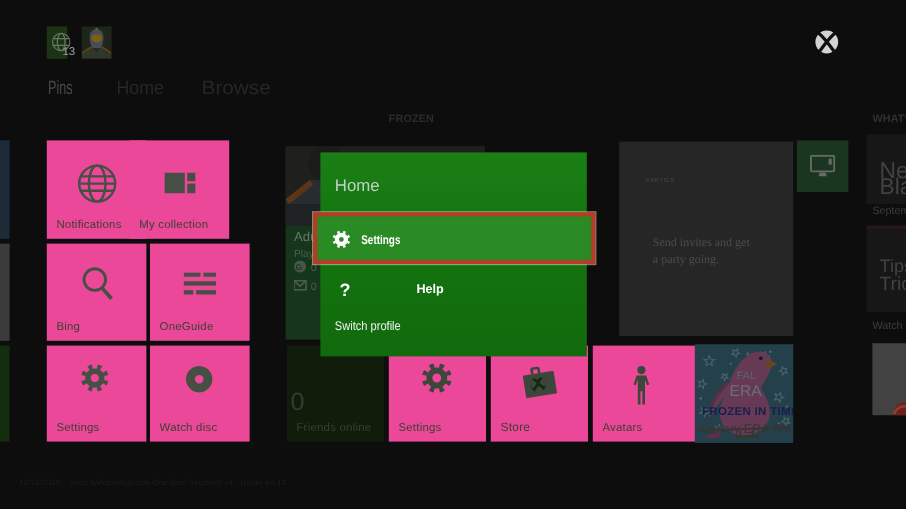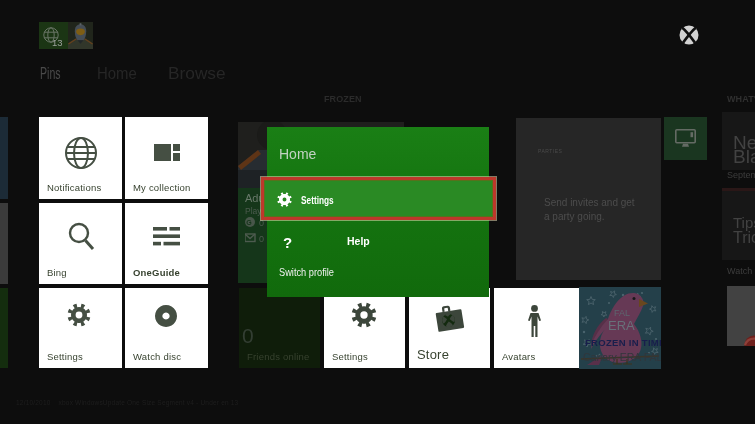--- a/index.html
+++ b/index.html
@@ -1,25 +1,25 @@
 <!DOCTYPE html>
 <html><head><meta charset="utf-8">
 <style>
 html,body{margin:0;padding:0;}
 body{width:755px;height:424px;background:#0d0d0d;overflow:hidden;position:relative;
  font-family:"Liberation Sans", sans-serif;filter:blur(0.45px);}
 .abs{position:absolute;}
-.tile{position:absolute;background:#ffffff;}
+.tile{position:absolute;background:#ec4899;}
 .tl{position:absolute;left:8px;bottom:6px;font-size:9.5px;color:#37422f;letter-spacing:.2px;}
 .cap{position:absolute;font-size:9px;color:#3d3d3d;white-space:nowrap;}
 svg{display:block;}
 </style></head>
 <body>
 
-<div class="abs" style="left:39px;top:22px;width:46px;height:27px;background:#1b3514;">
+<div class="abs" style="left:39px;top:22px;width:17px;height:27px;background:#1b3514;">
  <svg width="25" height="27" viewBox="0 0 25 27">
   <g stroke="#7e867c" stroke-width="1.0" fill="none" opacity="0.8">
    <circle cx="12" cy="13" r="7.2"></circle>
    <ellipse cx="12" cy="13" rx="3.2" ry="7.2"></ellipse>
    <path d="M5 10.2 H19 M5 15.8 H19"></path>
   </g>
   <text x="13" y="24" font-size="9.5" fill="#9aa09a">13</text>
  </svg>
 </div>
 <div class="abs" style="left:68px;top:22px;width:25px;height:27px;background:#20251b;overflow:hidden;">
@@ -57,36 +57,36 @@
 <div class="tile" style="left:39px;top:117px;width:83px;height:82px;">
  <svg class="abs" style="left:24px;top:18px;" width="36" height="36" viewBox="0 0 36 36">
   <g stroke="#454f43" stroke-width="2" fill="none">
    <circle cx="18" cy="18" r="15"></circle>
    <ellipse cx="18" cy="18" rx="7" ry="15"></ellipse>
    <path d="M4 12 H32 M3 18 H33 M4 24 H32"></path>
   </g>
  </svg>
  <div class="tl">Notifications</div>
 </div>
-<div class="tile" style="left:125px;top:117px;width:83px;height:82px;">
+<div class="tile" style="left:108px;top:117px;width:83px;height:82px;">
  <svg class="abs" style="left:29px;top:26px;" width="26" height="20" viewBox="0 0 26 20">
   <rect x="0" y="1" width="17" height="17" fill="#454f43"></rect>
   <rect x="19" y="1" width="7" height="7" fill="#454f43"></rect>
   <rect x="19" y="10" width="7" height="8" fill="#454f43"></rect>
  </svg>
  <div class="tl">My collection</div>
 </div>
 <div class="tile" style="left:39px;top:203px;width:83px;height:81px;">
  <svg class="abs" style="left:27px;top:18px;" width="30" height="32" viewBox="0 0 30 32">
   <circle cx="13" cy="12" r="9" stroke="#454f43" stroke-width="2.4" fill="none"></circle>
   <path d="M19.5 19.5 L27 28" stroke="#454f43" stroke-width="3"></path>
  </svg>
  <div class="tl">Bing</div>
 </div>
-<div class="tile" style="left:125px;top:203px;width:83px;height:81px;font-weight:bold;">
+<div class="tile" style="left:125px;top:203px;width:83px;height:81px;">
  <svg class="abs" style="left:28px;top:24px;" width="27" height="20" viewBox="0 0 27 20">
   <g fill="#454f43">
    <rect x="0" y="0" width="14" height="3.6"></rect>
         <rect x="16.5" y="0" width="10.5" height="3.6"></rect>
    <rect x="0" y="7.4" width="27" height="3.6"></rect>
    <rect x="0" y="14.8" width="8" height="3.6"></rect>
         <rect x="10.5" y="14.8" width="16.5" height="3.6"></rect>
   </g>
  </svg>
  <div class="tl">OneGuide</div>
@@ -142,21 +142,21 @@
     <rect x="4" y="8" width="26" height="19" rx="1"></rect>
   </g>
   <circle cx="15.7" cy="17.2" r="6.5" fill="#132a0f" transform="rotate(-9 17 18)"></circle>
   <g transform="rotate(-9 17 18)" fill="#3c463b">
     <path d="M15.7 13.5 c1,-1.2 2.4,-2 3.6,-2.1 a6.5 6.5 0 0 0 -7.2 0 c1.2,0.1 2.6,0.9 3.6,2.1 Z"></path>
     <path d="M11 12.5 c1,0.6 2.6,2.2 3.4,3.4 c-1.2,1.6 -3,3.4 -4.2,3.9 a6.5 6.5 0 0 1 0.8,-7.3 Z" transform="scale(1,1)"></path>
     <path d="M20.4 12.5 c-1,0.6 -2.6,2.2 -3.4,3.4 c1.2,1.6 3,3.4 4.2,3.9 a6.5 6.5 0 0 0 -0.8,-7.3 Z"></path>
     <path d="M15.7 18.2 c1.4,1.2 3.2,3.2 3.7,4.6 a6.5 6.5 0 0 1 -7.4,0 c0.5,-1.4 2.3,-3.4 3.7,-4.6 Z"></path>
   </g>
  </svg>
- <div class="tl" style="font-size:13px;">Store</div>
+ <div class="tl" style="font-size:10px;">Store</div>
 </div>
 <div class="tile" style="left:494px;top:288px;width:94px;height:80px;">
  <svg class="abs" style="left:32px;top:17px;" width="17" height="33" viewBox="0 0 17 33">
   <g fill="#3c463b">
    <circle cx="8.5" cy="3.4" r="3.4"></circle>
    <path d="M4.5 8 L12.5 8 L15 15.5 L13.3 16.1 L11.5 11.5 L11.5 32 L9.3 32 L9.3 21 L7.7 21 L7.7 32 L5.5 32 L5.5 11.5 L3.7 16.1 L2 15.5 Z"></path>
   </g>
  </svg>
  <div class="tl" style="font-size:9.5px;">Avatars</div>
 </div>
@@ -204,21 +204,21 @@
   <text x="35" y="29" font-size="9" fill="#6f7882">FAL</text>
   <text x="29" y="43" font-size="13" fill="#7d868f">ERA</text>
   <text x="6" y="59" font-size="9.5" fill="#1c2258" font-weight="bold" letter-spacing="0.3">FROZEN IN TIME</text>
   <text x="4" y="74" font-size="10.5" fill="#3a3f44">Canary ERA FAL</text>
   <rect width="82" height="82" fill="#0a0f14" opacity="0.18"></rect>
  </svg>
 </div>
 
 <div class="abs" style="left:516px;top:118px;width:145px;height:162px;background:#262626;">
   <div class="abs" style="left:22px;top:30px;font-size:5px;letter-spacing:.5px;color:#4a4a4a;">PARTIES</div>
-  <div class="abs" style="left:28px;top:78px;font-size:10px;line-height:14px;color:#4c4c4c;">Send invites and get<br>a party going.</div>
+  <div class="abs" style="left:28px;top:78px;font-size:10px;line-height:14px;color:#4c4c4c;font-family:Liberation Serif, serif;">Send invites and get<br>a party going.</div>
 </div>
 
 <div class="abs" style="left:664px;top:117px;width:43px;height:43px;background:#1a3620;">
  <svg class="abs" style="left:11px;top:12px;" width="21" height="19" viewBox="0 0 21 19">
   <rect x="0.8" y="0.8" width="19.4" height="13" rx="1" stroke="#646b64" stroke-width="1.6" fill="none"></rect>
   <rect x="15.5" y="3.2" width="2.6" height="5" fill="#646b64"></rect>
   <path d="M7 17.8 L14 17.8 L13 14.8 L8 14.8 Z" fill="#646b64"></path>
  </svg>
 </div>
 

